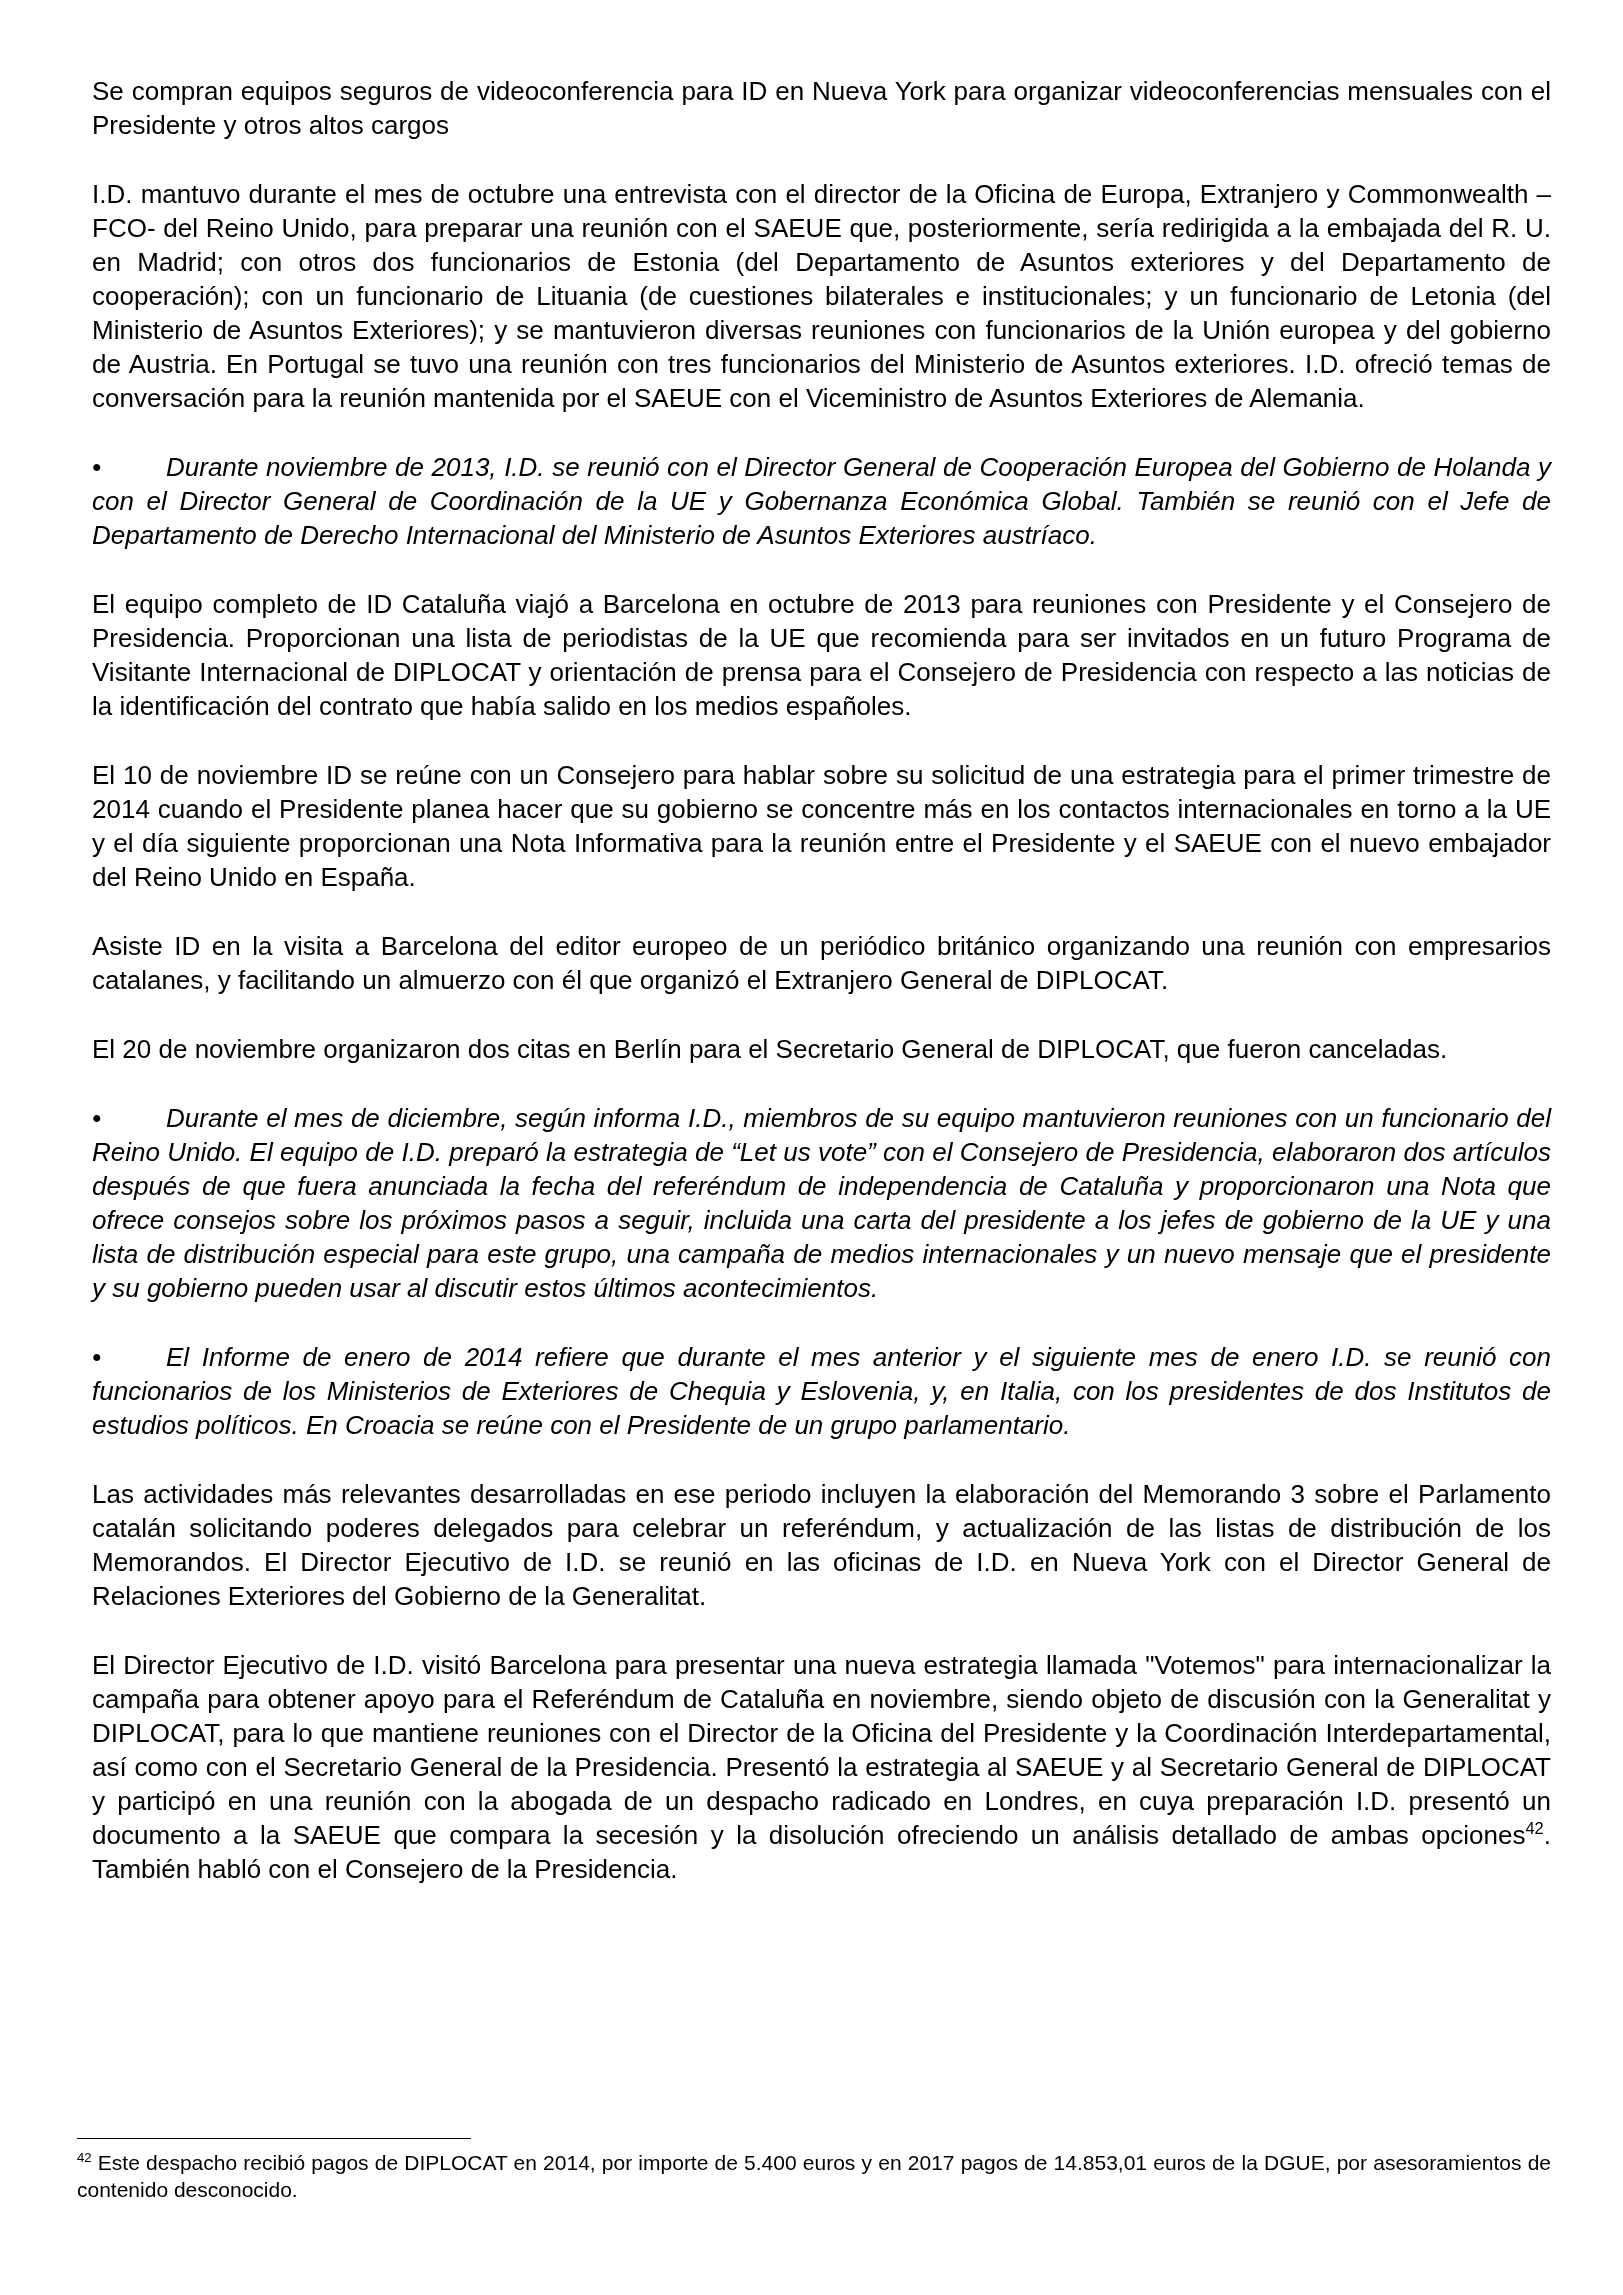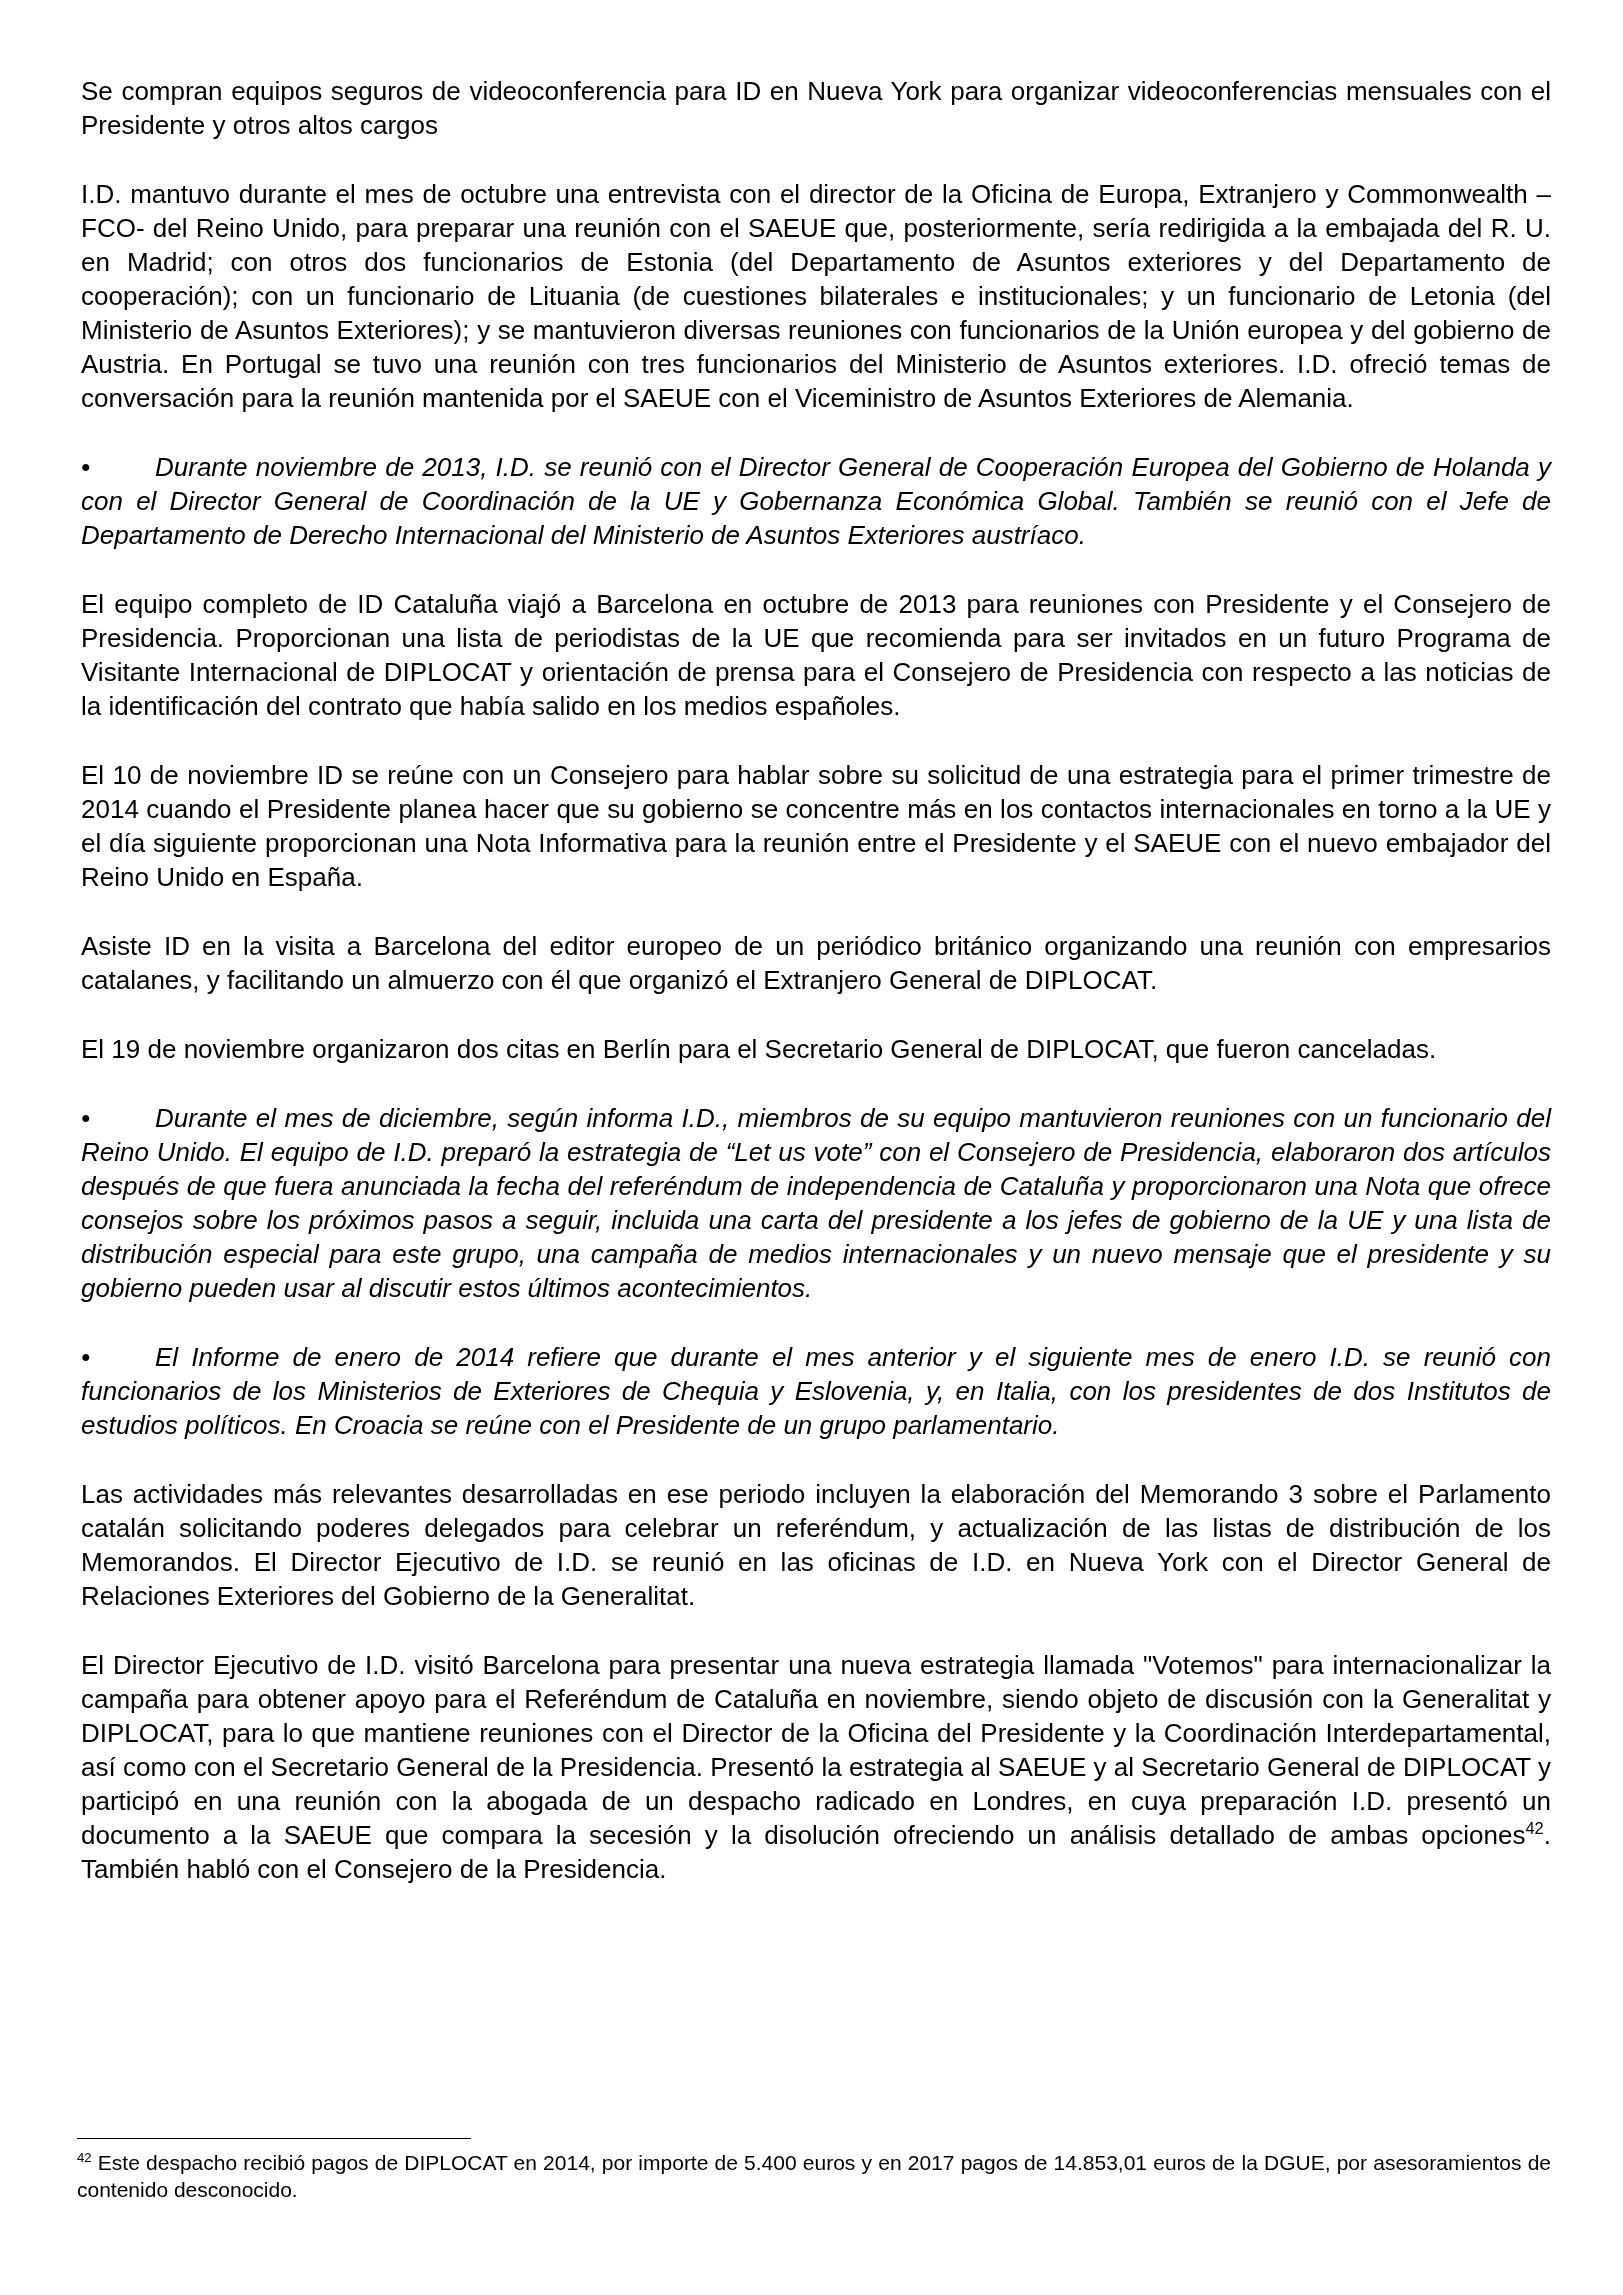--- a/index.html
+++ b/index.html
@@ -11,21 +11,21 @@
     color: #000000;
     overflow: hidden;
   }
   .page {
     position: absolute;
     left: 77px;
     top: 74px;
     width: 1474px;
   }
   p.para {
-    margin: 0 0 35px 4px;
+    margin: 0 0 35px 15px;
     font-size: 26px;
     line-height: 34px;
     text-align: justify;
   }
   p.bullet {
     position: relative;
     text-indent: 0;
     font-style: italic;
   }
   .bullet-dot {
@@ -66,21 +66,21 @@
 <body>
 
 <div class="page">
   <div id="body-text">
       <p class="para"><span>Se compran equipos seguros de videoconferencia para ID en Nueva York para organizar videoconferencias mensuales con el Presidente y otros altos cargos</span></p>
       <p class="para"><span>I.D. mantuvo durante el mes de octubre una entrevista con el director de la Oficina de Europa, Extranjero y Commonwealth –FCO- del Reino Unido, para preparar una reunión con el SAEUE que, posteriormente, sería redirigida a la embajada del R. U. en Madrid; con otros dos funcionarios de Estonia (del Departamento de Asuntos exteriores y del Departamento de cooperación); con un funcionario de Lituania (de cuestiones bilaterales e institucionales; y un funcionario de Letonia (del Ministerio de Asuntos Exteriores); y se mantuvieron diversas reuniones con funcionarios de la Unión europea y del gobierno de Austria. En Portugal se tuvo una reunión con tres funcionarios del Ministerio de Asuntos exteriores. I.D. ofreció temas de conversación para la reunión mantenida por el SAEUE con el Viceministro de Asuntos Exteriores de Alemania.</span></p>
       <p class="para bullet"><span class="bullet-dot">•</span><span>Durante noviembre de 2013, I.D. se reunió con el Director General de Cooperación Europea del Gobierno de Holanda y con el Director General de Coordinación de la UE y Gobernanza Económica Global. También se reunió con el Jefe de Departamento de Derecho Internacional del Ministerio de Asuntos Exteriores austríaco.</span></p>
       <p class="para"><span>El equipo completo de ID Cataluña viajó a Barcelona en octubre de 2013 para reuniones con Presidente y el Consejero de Presidencia. Proporcionan una lista de periodistas de la UE que recomienda para ser invitados en un futuro Programa de Visitante Internacional de DIPLOCAT y orientación de prensa para el Consejero de Presidencia con respecto a las noticias de la identificación del contrato que había salido en los medios españoles.</span></p>
       <p class="para"><span>El 10 de noviembre ID se reúne con un Consejero para hablar sobre su solicitud de una estrategia para el primer trimestre de 2014 cuando el Presidente planea hacer que su gobierno se concentre más en los contactos internacionales en torno a la UE y el día siguiente proporcionan una Nota Informativa para la reunión entre el Presidente y el SAEUE con el nuevo embajador del Reino Unido en España.</span></p>
       <p class="para"><span>Asiste ID en la visita a Barcelona del editor europeo de un periódico británico organizando una reunión con empresarios catalanes, y facilitando un almuerzo con él que organizó el Extranjero General de DIPLOCAT.</span></p>
-      <p class="para"><span>El 19 de noviembre organizaron dos citas en Berlín para el Secretario General de DIPLOCAT, que fueron canceladas.</span></p>
+      <p class="para"><span>El 20 de noviembre organizaron dos citas en Berlín para el Secretario General de DIPLOCAT, que fueron canceladas.</span></p>
       <p class="para bullet"><span class="bullet-dot">•</span><span>Durante el mes de diciembre, según informa I.D., miembros de su equipo mantuvieron reuniones con un funcionario del Reino Unido. El equipo de I.D. preparó la estrategia de “Let us vote” con el Consejero de Presidencia, elaboraron dos artículos después de que fuera anunciada la fecha del referéndum de independencia de Cataluña y proporcionaron una Nota que ofrece consejos sobre los próximos pasos a seguir, incluida una carta del presidente a los jefes de gobierno de la UE y una lista de distribución especial para este grupo, una campaña de medios internacionales y un nuevo mensaje que el presidente y su gobierno pueden usar al discutir estos últimos acontecimientos.</span></p>
       <p class="para bullet"><span class="bullet-dot">•</span><span>El Informe de enero de 2014 refiere que durante el mes anterior y el siguiente mes de enero I.D. se reunió con funcionarios de los Ministerios de Exteriores de Chequia y Eslovenia, y, en Italia, con los presidentes de dos Institutos de estudios políticos. En Croacia se reúne con el Presidente de un grupo parlamentario.</span></p>
       <p class="para"><span>Las actividades más relevantes desarrolladas en ese periodo incluyen la elaboración del Memorando 3 sobre el Parlamento catalán solicitando poderes delegados para celebrar un referéndum, y actualización de las listas de distribución de los Memorandos. El Director Ejecutivo de I.D. se reunió en las oficinas de I.D. en Nueva York con el Director General de Relaciones Exteriores del Gobierno de la Generalitat.</span></p>
     </div>
   <p class="para"><span>El Director Ejecutivo de I.D. visitó Barcelona para presentar una nueva estrategia llamada "Votemos" para internacionalizar la campaña para obtener apoyo para el Referéndum de Cataluña en noviembre, siendo objeto de discusión con la Generalitat y DIPLOCAT, para lo que mantiene reuniones con el Director de la Oficina del Presidente y la Coordinación Interdepartamental, así como con el Secretario General de la Presidencia. Presentó la estrategia al SAEUE y al Secretario General de DIPLOCAT y participó en una reunión con la abogada de un despacho radicado en Londres, en cuya preparación I.D. presentó un documento a la SAEUE que compara la secesión y la disolución ofreciendo un análisis detallado de ambas opciones</span><sup class="fnref">42</sup><span>. También habló con el Consejero de la Presidencia.</span></p>
 </div>
 
 <div class="footnote-rule"></div>
 <p class="footnote"><sup>42</sup><span> Este despacho recibió pagos de DIPLOCAT en 2014, por importe de 5.400 euros y en 2017 pagos de 14.853,01 euros de la DGUE, por asesoramientos de contenido desconocido.</span></p>
 

